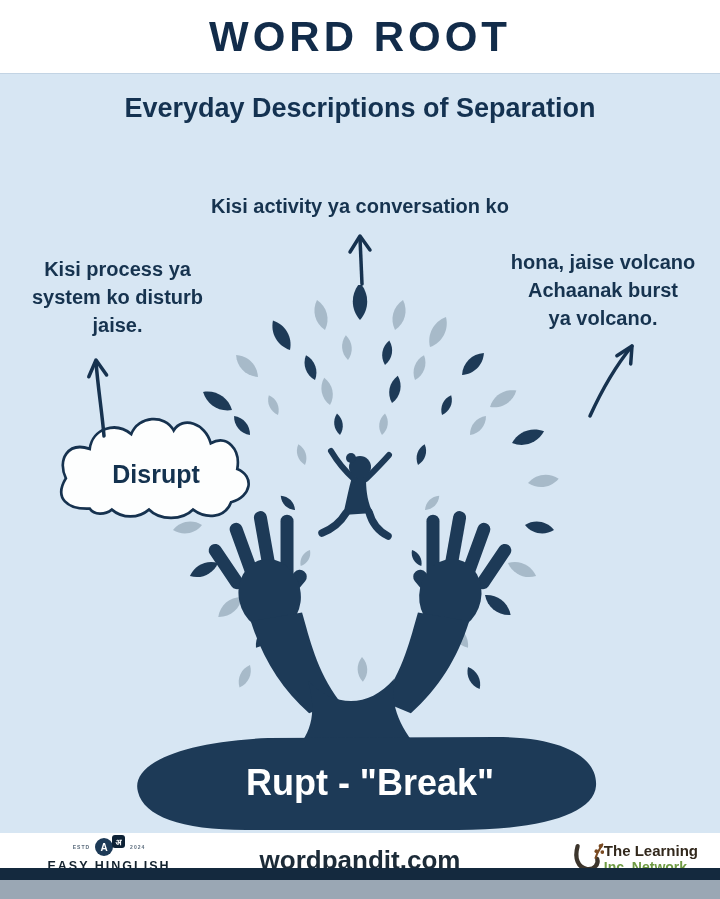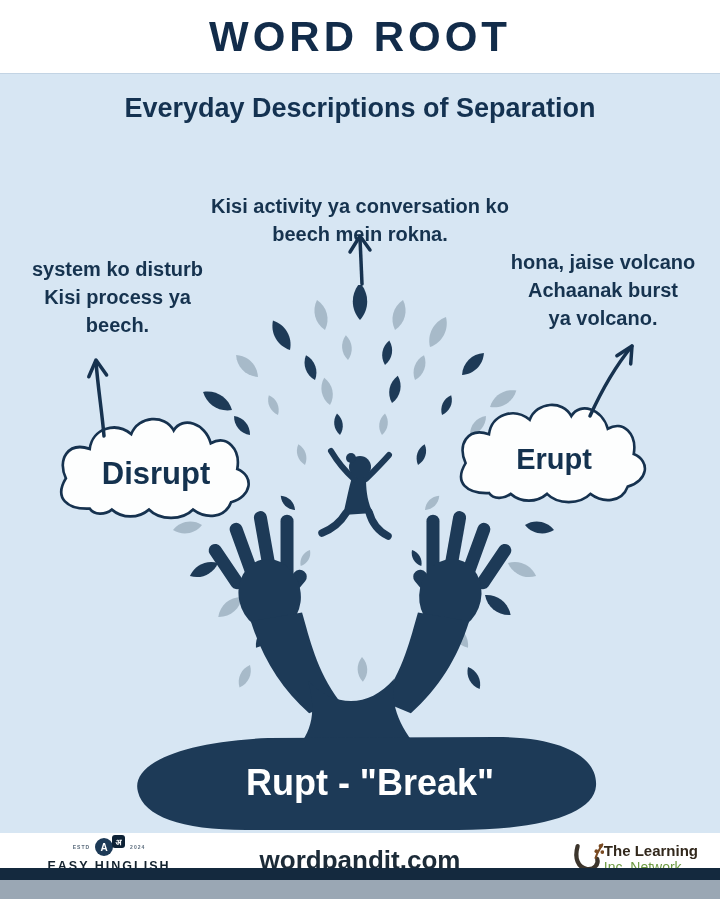--- a/index.html
+++ b/index.html
@@ -33,21 +33,21 @@
   
   .cloud { position:absolute; z-index:3; }
   .cloud svg { position:absolute; inset:0; width:100%; height:100%; }
   .cloud .word {
     position:absolute; inset:0; display:flex; align-items:center; justify-content:center;
     font-weight:700; color:#14324f; padding-top:8px;
   }
   .cloud-interrupt { left:222px; top:272px; width:248px; height:128px; }
   .cloud-interrupt .word { font-size:30px; }
   .cloud-disrupt { left:50px; top:412px; width:212px; height:116px; }
-  .cloud-disrupt .word { font-size:31px; }
+  .cloud-disrupt .word { font-size:25px; }
   .cloud-erupt { left:450px; top:398px; width:208px; height:114px; }
   .cloud-erupt .word { font-size:29px; }
   .cloud-shape { fill:#fdfefe; stroke:#16324f; stroke-width:3; }
   
   .tree { position:absolute; left:100px; top:285px; width:520px; height:490px; z-index:1; }
   .tree .solid { fill:#1d3a57; }
   .tree .limb  { stroke:#1d3a57; stroke-width:6; fill:none; stroke-linecap:round; }
   .tree .limb2 { stroke:#1d3a57; stroke-width:7.5; fill:none; stroke-linecap:round; }
   
   .blob { position:absolute; left:128px; top:724px; width:484px; height:118px; z-index:2; }
@@ -73,47 +73,46 @@
     font-size:8px; font-weight:700; margin-left:-6px; position:relative; top:-6px;
   }
   .eh-name { font-size:12.5px; font-weight:800; letter-spacing:2px; color:#14232f; margin-top:1px; }
   .eh-tagline { font-size:6px; letter-spacing:1.6px; color:#4b5a68; margin-top:2px; font-weight:700; }
   .website {
     position:absolute; left:0; right:0; top:0; height:54px; text-align:center;
     line-height:54px; font-size:26px; font-weight:700; color:#1c2b38;
   }
   .tl-logo { position:absolute; right:22px; top:8px; display:flex; align-items:center; }
   .tl-line1 { font-size:15px; font-weight:800; color:#32281c; }
-  .tl-line2 { font-size:14px; font-weight:400; color:#6f9b44; }
+  .tl-line2 { font-size:14px; font-weight:700; color:#6f9b44; }
   .bottom-bar { position:absolute; left:0; right:0; bottom:0; height:12px; background:#14293e; z-index:6; }
 </style>
 </head>
 <body>
 
 <div class="poster">
 
   <div class="header">
     <h1>WORD ROOT</h1>
   </div>
 
   <div class="subtitle">Everyday Descriptions of Separation</div>
 
   <div class="desc desc-center">
     <div>Kisi activity ya conversation ko</div>
-    <div>beech mein rokna.</div>
   </div>
   <svg class="arrow arrow-center" width="56" height="58" viewBox="0 0 56 58">
     <path d="M 30 54 L 28 8"></path>
     <path d="M 18 22 L 28 6 L 38 20"></path>
   </svg>
 
   <div class="desc desc-left">
+    <div>Kisi process ya</div>
     <div>system ko disturb</div>
-    <div>Kisi process ya</div>
-    <div>beech.</div>
+    <div>jaise.</div>
   </div>
   <svg class="arrow arrow-left" width="64" height="88" viewBox="0 0 64 88">
     <path d="M 36 84 C 34 60 30 36 28 10"></path>
     <path d="M 38.6 23 L 28 8 L 20.8 24.8"></path>
   </svg>
 
   <div class="desc desc-right">
     <div>hona, jaise volcano</div>
     <div>Achaanak burst</div>
     <div>ya volcano.</div>
@@ -210,26 +209,20 @@
   </svg>
 
 
   <div class="cloud cloud-disrupt">
     <svg viewBox="0 0 240 126" preserveAspectRatio="none">
       <path class="cloud-shape" d="M 45 105 C 20 106 4 94 18 72 C 8 52 20 32 45 40 C 48 18 74 10 92 24 C 100 4 130 2 140 20 C 150 4 176 12 182 34 C 200 24 216 40 212 62 C 232 70 228 92 205 98 C 198 116 176 116 162 106 C 150 118 124 118 112 106 C 100 116 82 116 70 106 C 62 112 50 112 45 105 Z"></path>
     </svg>
     <div class="word">Disrupt</div>
   </div>
 
-  <div class="cloud cloud-erupt">
-    <svg viewBox="0 0 240 126" preserveAspectRatio="none">
-      <path class="cloud-shape" d="M 45 105 C 20 106 4 94 18 72 C 8 52 20 32 45 40 C 48 18 74 10 92 24 C 100 4 130 2 140 20 C 150 4 176 12 182 34 C 200 24 216 40 212 62 C 232 70 228 92 205 98 C 198 116 176 116 162 106 C 150 118 124 118 112 106 C 100 116 82 116 70 106 C 62 112 50 112 45 105 Z"></path>
-    </svg>
-    <div class="word">Erupt</div>
-  </div>
 
   <svg class="blob" viewBox="0 0 484 118" preserveAspectRatio="none">
     <path fill="#1d3a57" d="M 10 68 C 2 40 52 18 140 14 L 368 13 C 440 13 470 36 468 62 C 466 90 412 106 330 106 L 118 106 C 52 106 16 92 10 68 Z"></path>
   </svg>
   <div class="root-label">Rupt - "Break"</div>
 
   <div class="footer">
     <div class="eh-logo">
       <div class="eh-top">
         <span class="eh-estd">ESTD</span>

